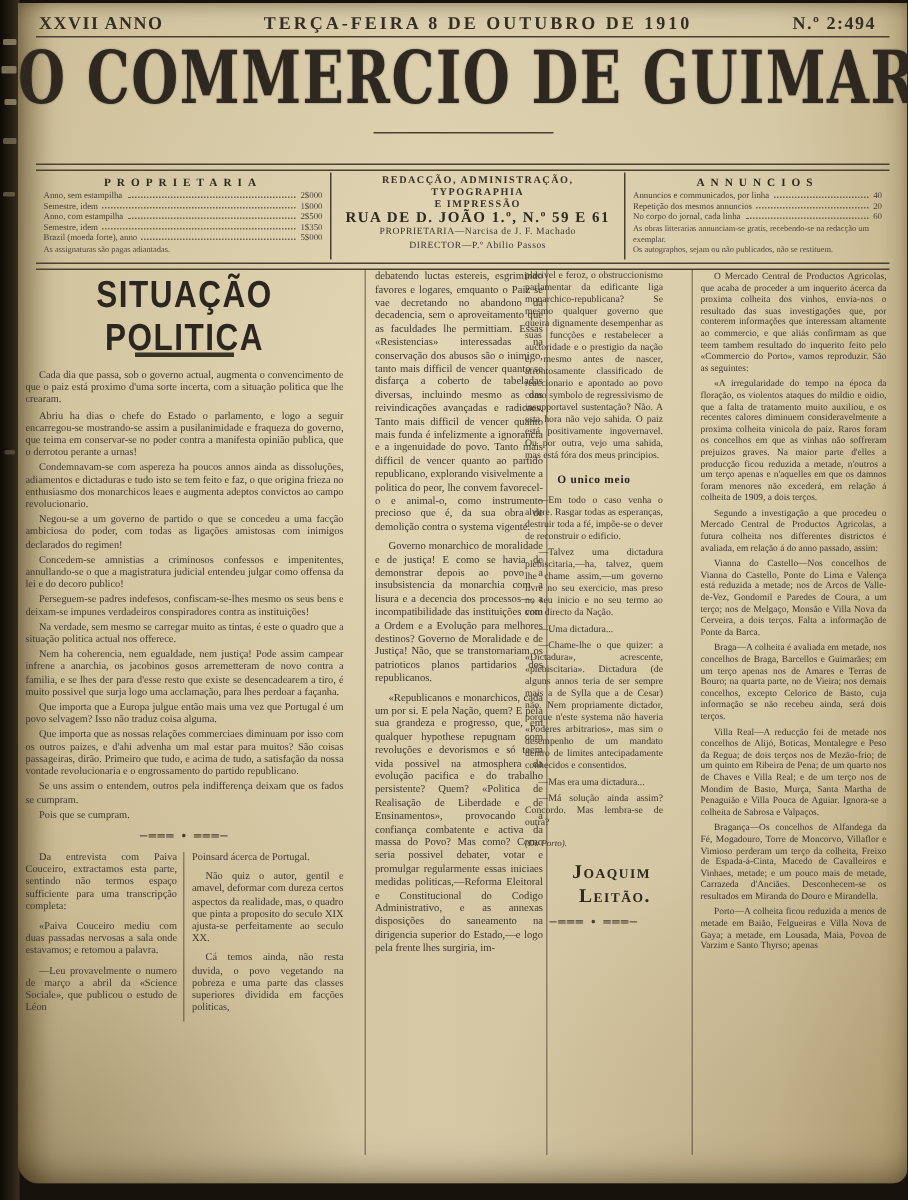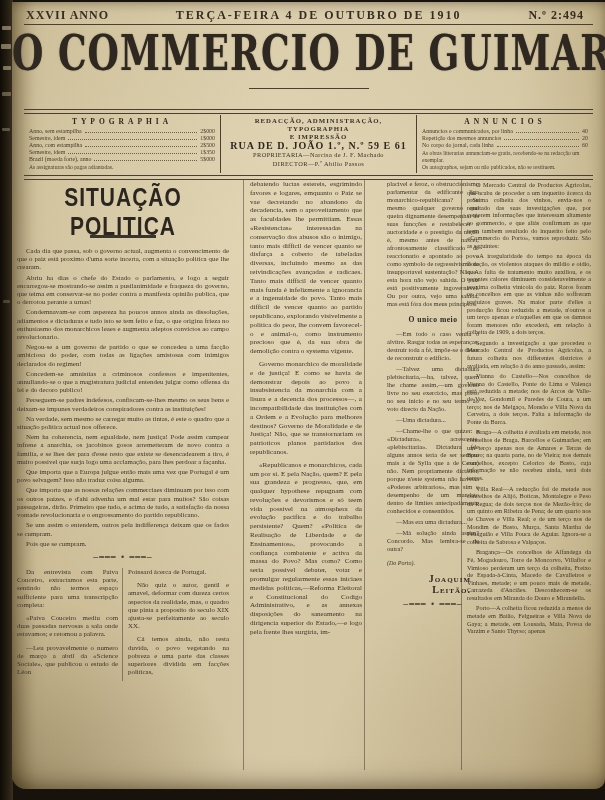--- a/index.html
+++ b/index.html
@@ -63,21 +63,21 @@
   .red-line1{font-size:6.8px;font-weight:bold;letter-spacing:1px;line-height:8px;}
   .red-line2{font-size:6.8px;font-weight:bold;letter-spacing:1px;line-height:8px;}
   .red-addr{font-size:10px;font-weight:bold;letter-spacing:1px;line-height:10px;color:#2e2820;}
   .red-meta{font-size:6.4px;line-height:8.5px;letter-spacing:.4px;}
 
   
   .vrule{position:absolute;top:178px;height:590px;width:1px;background:rgba(64,52,36,.5);}
   .col{position:absolute;color:#3b342b;}
   #col1{left:5px;top:179px;width:212px;height:600px;overflow:hidden;}
   #col2{left:238px;top:178px;width:112px;height:592px;overflow:hidden;}
-  #col3{left:375px;top:178px;width:92px;height:600px;overflow:hidden;}
+  #col3{left:338px;top:178px;width:92px;height:600px;overflow:hidden;}
   #col4{left:455px;top:179px;width:124px;height:602px;overflow:hidden;}
 
   .para{margin:0 0 2px;text-indent:9px;text-align:justify;}
   #col1 .para{font-size:6.9px;line-height:8.2px;}
   #col2 .para{font-size:7.1px;line-height:8.8px;margin-bottom:4px;}
   #col3 .para{font-size:6.5px;line-height:8px;margin-bottom:3px;}
   #col4 .para{font-size:6.3px;line-height:7.6px;margin-bottom:3px;}
   .no-first-indent .para:first-child{text-indent:0;}
 
   .headline1{font-family:"Liberation Sans", sans-serif;font-weight:bold;
@@ -89,21 +89,21 @@
     letter-spacing:1px;color:#453c2f;margin:5px 0 6px;}
 
   .subcols{display:flex;margin-top:2px;}
   .subcol{width:50%;padding:0 4px 0 0;}
   .subcol + .subcol{border-left:1px solid rgba(64,52,36,.5);padding:0 0 0 5px;}
   .subcol .para{font-size:6.6px;line-height:7.9px;margin-bottom:5px;}
 
   .heading2{font-size:7.6px;font-weight:bold;text-align:center;letter-spacing:.5px;
     margin:7px 0 6px;color:#2c2620;}
   .source{font-size:6px;font-style:italic;margin-top:7px;}
-  .signature{font-size:10px;font-weight:bold;font-variant:small-caps;letter-spacing:1px;
+  .signature{font-size:13px;font-weight:bold;font-variant:small-caps;letter-spacing:1px;
     text-align:right;padding-right:8px;margin-top:7px;color:#2e2820;}
 
   .headline4{font-size:12px;font-weight:bold;line-height:15px;text-align:center;
     letter-spacing:.3px;color:#2c2620;margin:0 0 7px;}
 </style>
 </head>
 <body>
 
 <div class="binding">
   <div class="edge-mark" style="left:2px;top:26px;width:9px;height:4px;"></div>
@@ -111,32 +111,32 @@
   <div class="edge-mark" style="left:3px;top:66px;width:8px;height:4px;"></div>
   <div class="edge-mark" style="left:2px;top:92px;width:9px;height:4px;opacity:.4;"></div>
   <div class="edge-mark" style="left:2px;top:128px;width:8px;height:3px;opacity:.35;"></div>
   <div class="edge-mark" style="left:3px;top:300px;width:7px;height:3px;opacity:.25;"></div>
 </div>
 
 <div class="paper">
 
   <div class="hdr-row">
     <span>XXVII ANNO</span>
-    <span class="hdr-date">TERÇA-FEIRA 4 DE OUTUBRO DE 1910</span>
+    <span class="hdr-date">TERÇA-FEIRA 8 DE OUTUBRO DE 1910</span>
     <span>N.º 2:494</span>
   </div>
   <div class="rule-thin" style="top:22px;"></div>
 
   <div class="nameplate">O COMMERCIO DE GUIMARÃES</div>
   <div class="title-underline"></div>
   <div class="rule-double" style="top:107px;"></div>
 
   <div class="info">
     <div class="info-col info-a">
-      <div class="info-title">TYPOGRAPHIA</div>
+      <div class="info-title">PROPRIETARIA</div>
       <div>
           <div class="info-row">
             <span class="lbl">Anno, sem estampilha</span>
             <span class="dots"></span>
             <span class="val">2$000</span>
           </div>
           <div class="info-row">
             <span class="lbl">Semestre, idem</span>
             <span class="dots"></span>
             <span class="val">1$000</span>

